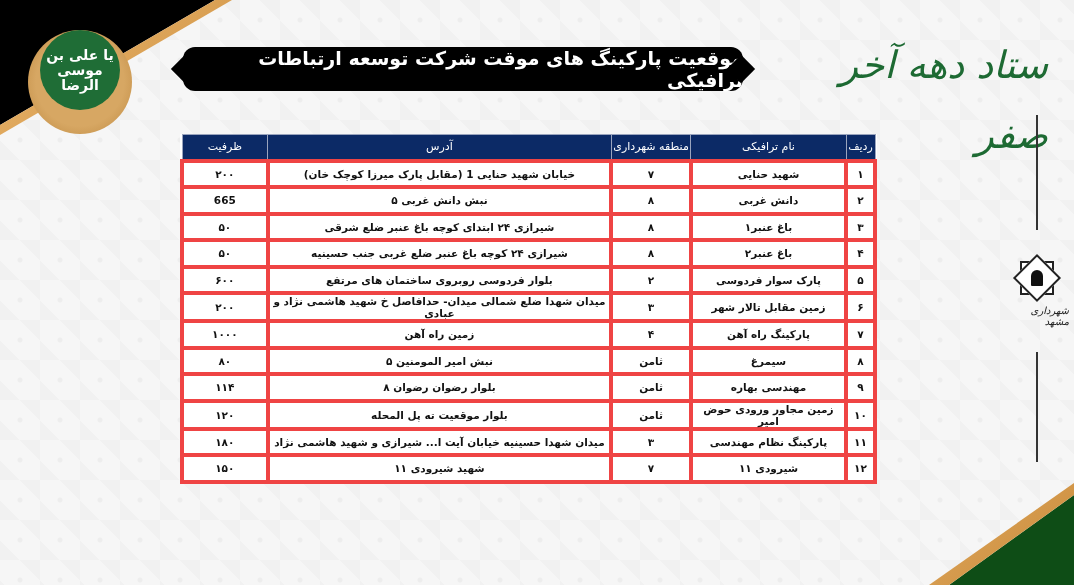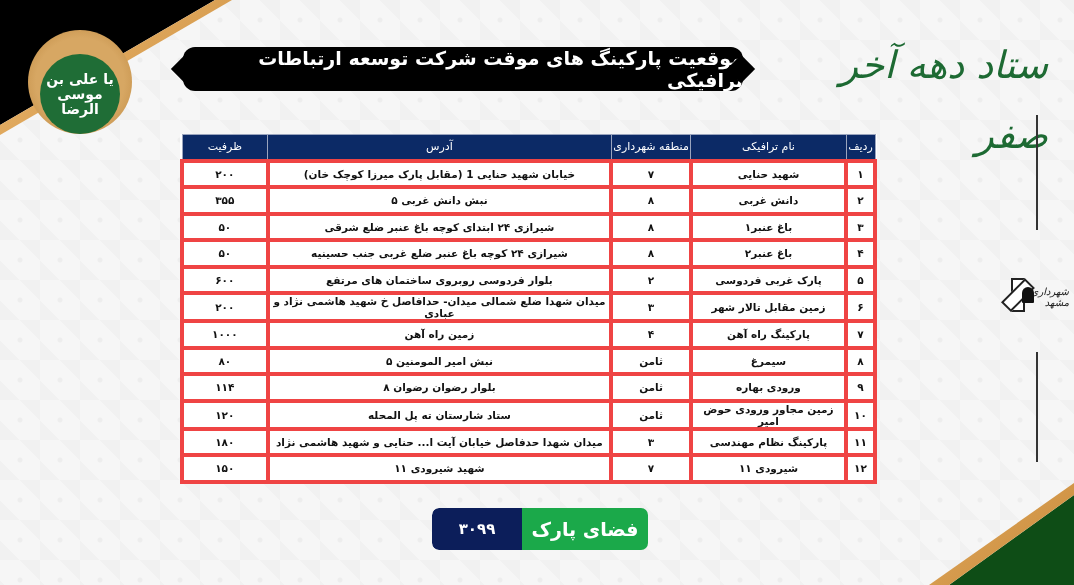--- a/index.html
+++ b/index.html
@@ -30,21 +30,21 @@
     }
     .corner-br-gold {
       position: absolute; right: 0; bottom: 0; width: 200px; height: 150px;
       background: linear-gradient(135deg, #e9b56c, #c98a3a);
       clip-path: polygon(200px 48px, 200px 60px, 75px 150px, 55px 150px);
     }
     .emblem {
       position: absolute; left: 28px; top: 30px; width: 104px; height: 104px;
       border-radius: 50%;
       background: radial-gradient(circle, #d7a763 60%, #b9843c 100%);
-      display: flex; align-items: flex-end; justify-content: center;
+      display: flex; align-items: flex-start; justify-content: center;
     }
     .emblem-inner {
       width: 80px; height: 80px; border-radius: 50%;
       background: #1f6d36;
       display: flex; align-items: center; justify-content: center;
       color: #fff; font-weight: bold; font-size: 14px; line-height: 15px;
       text-align: center; direction: rtl;
     }
     .title-banner {
       position: absolute; left: 183px; top: 47px; width: 560px; height: 44px;
@@ -61,21 +61,21 @@
     .calligraphy {
       position: absolute; left: 768px; top: 30px; width: 280px; height: 70px;
       color: #1d6a33; font-family: "DejaVu Serif", serif; font-style: italic;
       font-size: 38px; direction: rtl; text-align: right; line-height: 70px;
     }
     .vline { position: absolute; left: 1036px; width: 2px; background: #333; }
     .vline.top { top: 115px; height: 115px; }
     .vline.bottom { top: 352px; height: 110px; }
     .mashhad-logo {
       position: absolute; left: 1005px; top: 255px; width: 64px; height: 80px;
-      display: flex; flex-direction: row; align-items: center;
+      display: flex; flex-direction: column; align-items: center;
     }
     .mashhad-logo .mark {
       width: 46px; height: 46px; position: relative;
     }
     .mashhad-logo .mark::before, .mashhad-logo .mark::after {
       content: ""; position: absolute; inset: 6px; border: 2px solid #222; background: #fff;
     }
     .mashhad-logo .mark::after { transform: rotate(45deg); }
     .mashhad-logo .dome {
       position: absolute; left: 17px; top: 15px; width: 12px; height: 16px;
@@ -160,39 +160,39 @@
       <td>شهید حنایی</td>
       <td>۷</td>
       <td>خیابان شهید حنایی 1 (مقابل پارک میرزا کوچک خان)</td>
       <td>۲۰۰</td>
     </tr>
     <tr>
       <td>۲</td>
       <td>دانش غربی</td>
       <td>۸</td>
       <td>نبش دانش غربی ۵</td>
-      <td>۳۵۵</td>
+      <td>665</td>
     </tr>
     <tr>
       <td>۳</td>
       <td>باغ عنبر۱</td>
       <td>۸</td>
       <td>شیرازی ۲۴ ابتدای کوچه باغ عنبر ضلع شرقی</td>
       <td>۵۰</td>
     </tr>
     <tr>
       <td>۴</td>
       <td>باغ عنبر۲</td>
       <td>۸</td>
       <td>شیرازی ۲۴ کوچه باغ عنبر ضلع غربی جنب حسینیه</td>
       <td>۵۰</td>
     </tr>
     <tr>
       <td>۵</td>
-      <td>پارک غربی فردوسی</td>
+      <td>پارک سوار فردوسی</td>
       <td>۲</td>
       <td>بلوار فردوسی روبروی ساختمان های مرتفع</td>
       <td>۶۰۰</td>
     </tr>
     <tr>
       <td>۶</td>
       <td>زمین مقابل تالار شهر</td>
       <td>۳</td>
       <td>میدان شهدا ضلع شمالی میدان- حدافاصل خ شهید هاشمی نژاد و عبادی</td>
       <td>۲۰۰</td>
@@ -206,45 +206,43 @@
     </tr>
     <tr>
       <td>۸</td>
       <td>سیمرغ</td>
       <td>ثامن</td>
       <td>نبش امیر المومنین ۵</td>
       <td>۸۰</td>
     </tr>
     <tr>
       <td>۹</td>
-      <td>ورودی بهاره</td>
+      <td>مهندسی بهاره</td>
       <td>ثامن</td>
       <td>بلوار رضوان رضوان ۸</td>
       <td>۱۱۴</td>
     </tr>
     <tr>
       <td>۱۰</td>
       <td>زمین مجاور ورودی حوض امیر</td>
       <td>ثامن</td>
-      <td>ستاد شارستان ته پل المحله</td>
+      <td>بلوار موقعیت ته پل المحله</td>
       <td>۱۲۰</td>
     </tr>
     <tr>
       <td>۱۱</td>
       <td>پارکینگ نظام مهندسی</td>
       <td>۳</td>
-      <td>میدان شهدا حدفاصل خیابان آیت ا... حنایی و شهید هاشمی نژاد</td>
+      <td>میدان شهدا حسینیه خیابان آیت ا... شیرازی و شهید هاشمی نژاد</td>
       <td>۱۸۰</td>
     </tr>
     <tr>
       <td>۱۲</td>
       <td>شیرودی ۱۱</td>
       <td>۷</td>
       <td>شهید شیرودی ۱۱</td>
       <td>۱۵۰</td>
     </tr>
   </tbody>
 </table>
 
 <div class="summary">
-  <div class="lbl">فضای پارک</div>
-  <div class="val">۳۰۹۹</div>
 </div>
 
 </body></html>

